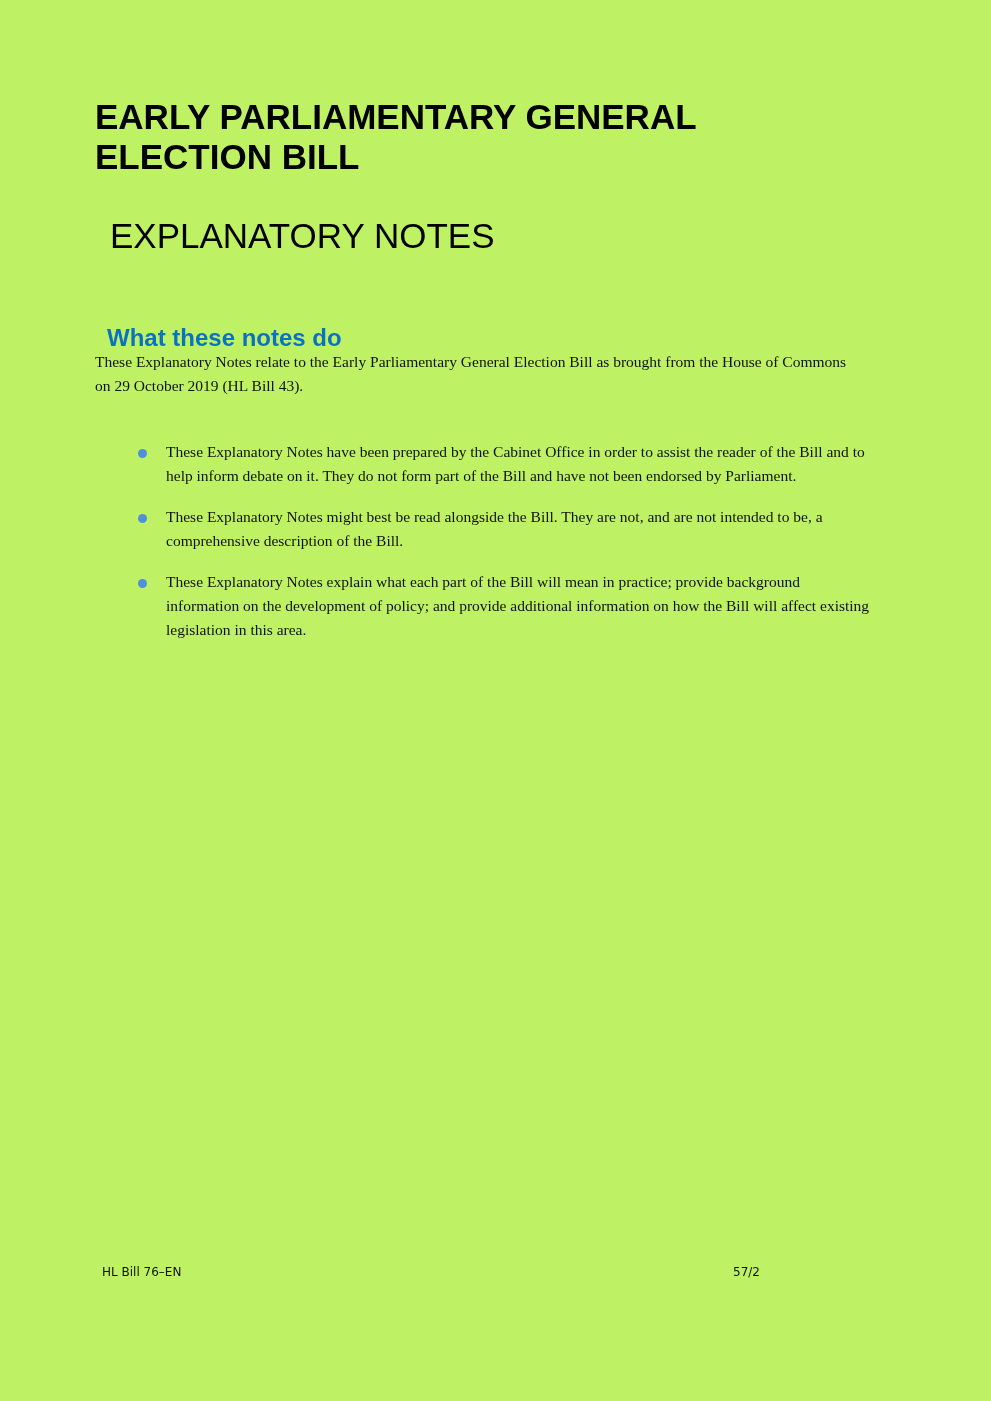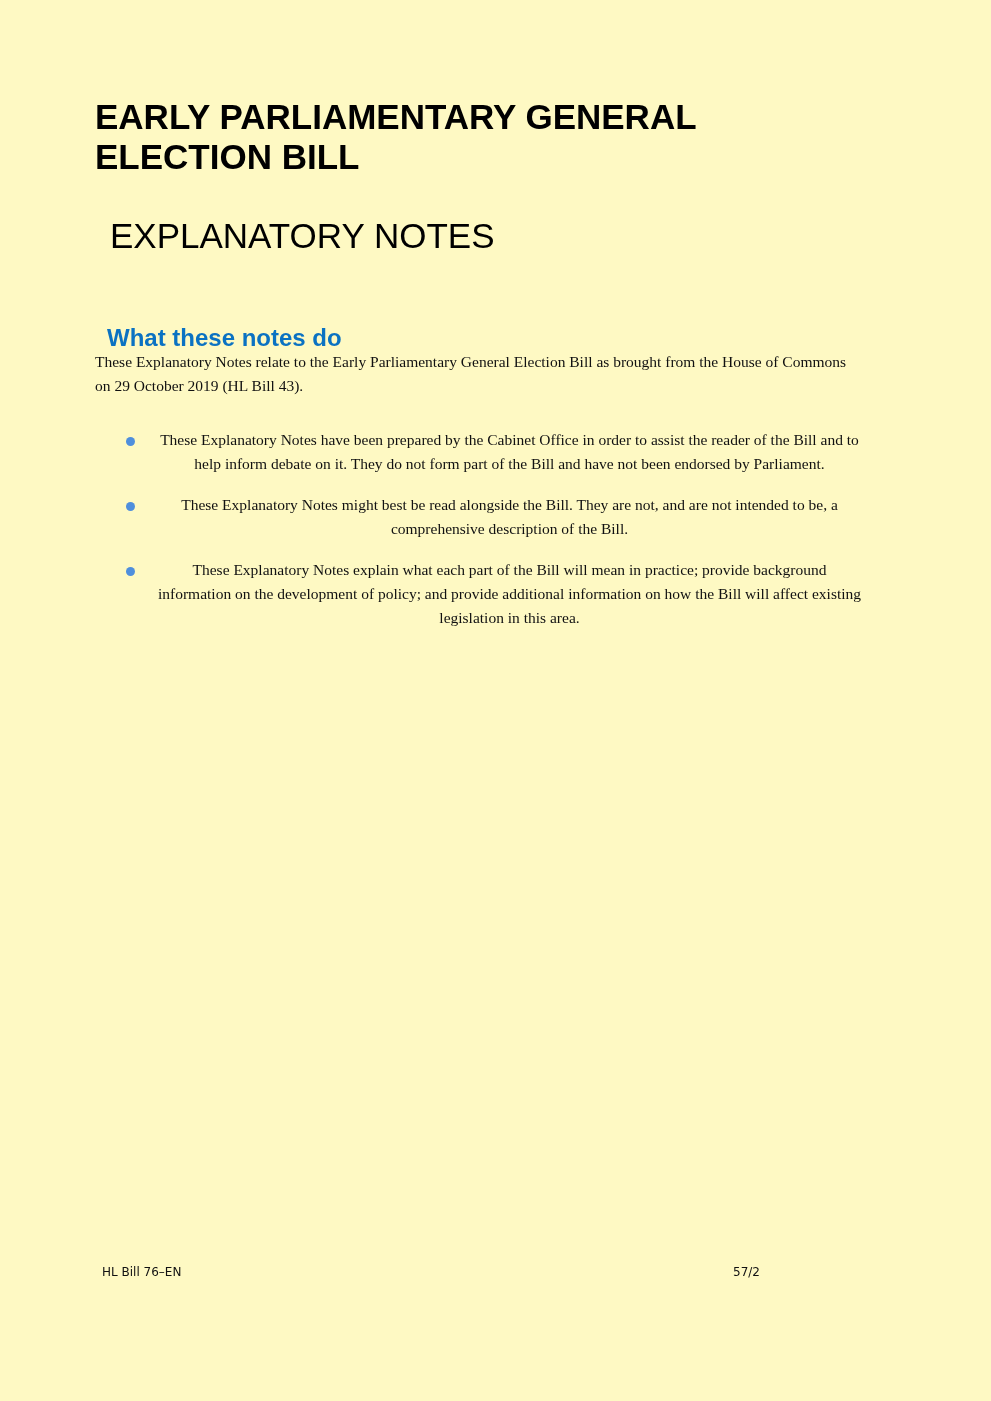--- a/index.html
+++ b/index.html
@@ -11,21 +11,21 @@
       width: 991px;
       height: 1401px;
       position: relative;
       overflow: hidden;
     }
     .page {
       position: absolute;
       left: 0; top: 0;
       width: 991px;
       height: 1401px;
-      background: #fef9c3;
+      background: #bef264;
     }
     .title {
       position: absolute;
       left: 95px;
       top: 97px;
       width: 760px;
       margin: 0;
       font-family: "Liberation Sans", sans-serif;
       font-weight: bold;
       font-size: 35px;
@@ -64,24 +64,23 @@
       font-family: "Liberation Serif", serif;
       font-size: 15.5px;
       line-height: 24px;
       color: #111111;
     }
     .bullets {
       position: absolute;
       left: 95px;
       top: 428px;
       width: 770px;
-      margin: 0;
+      margin: 12px;
       padding: 0;
       list-style: none;
-      text-align: center;
     }
     .bullet-item {
       position: relative;
       padding-left: 59px;
       margin-bottom: 17px;
       font-family: "Liberation Serif", serif;
       font-size: 15.5px;
       line-height: 24px;
       color: #111111;
     }

